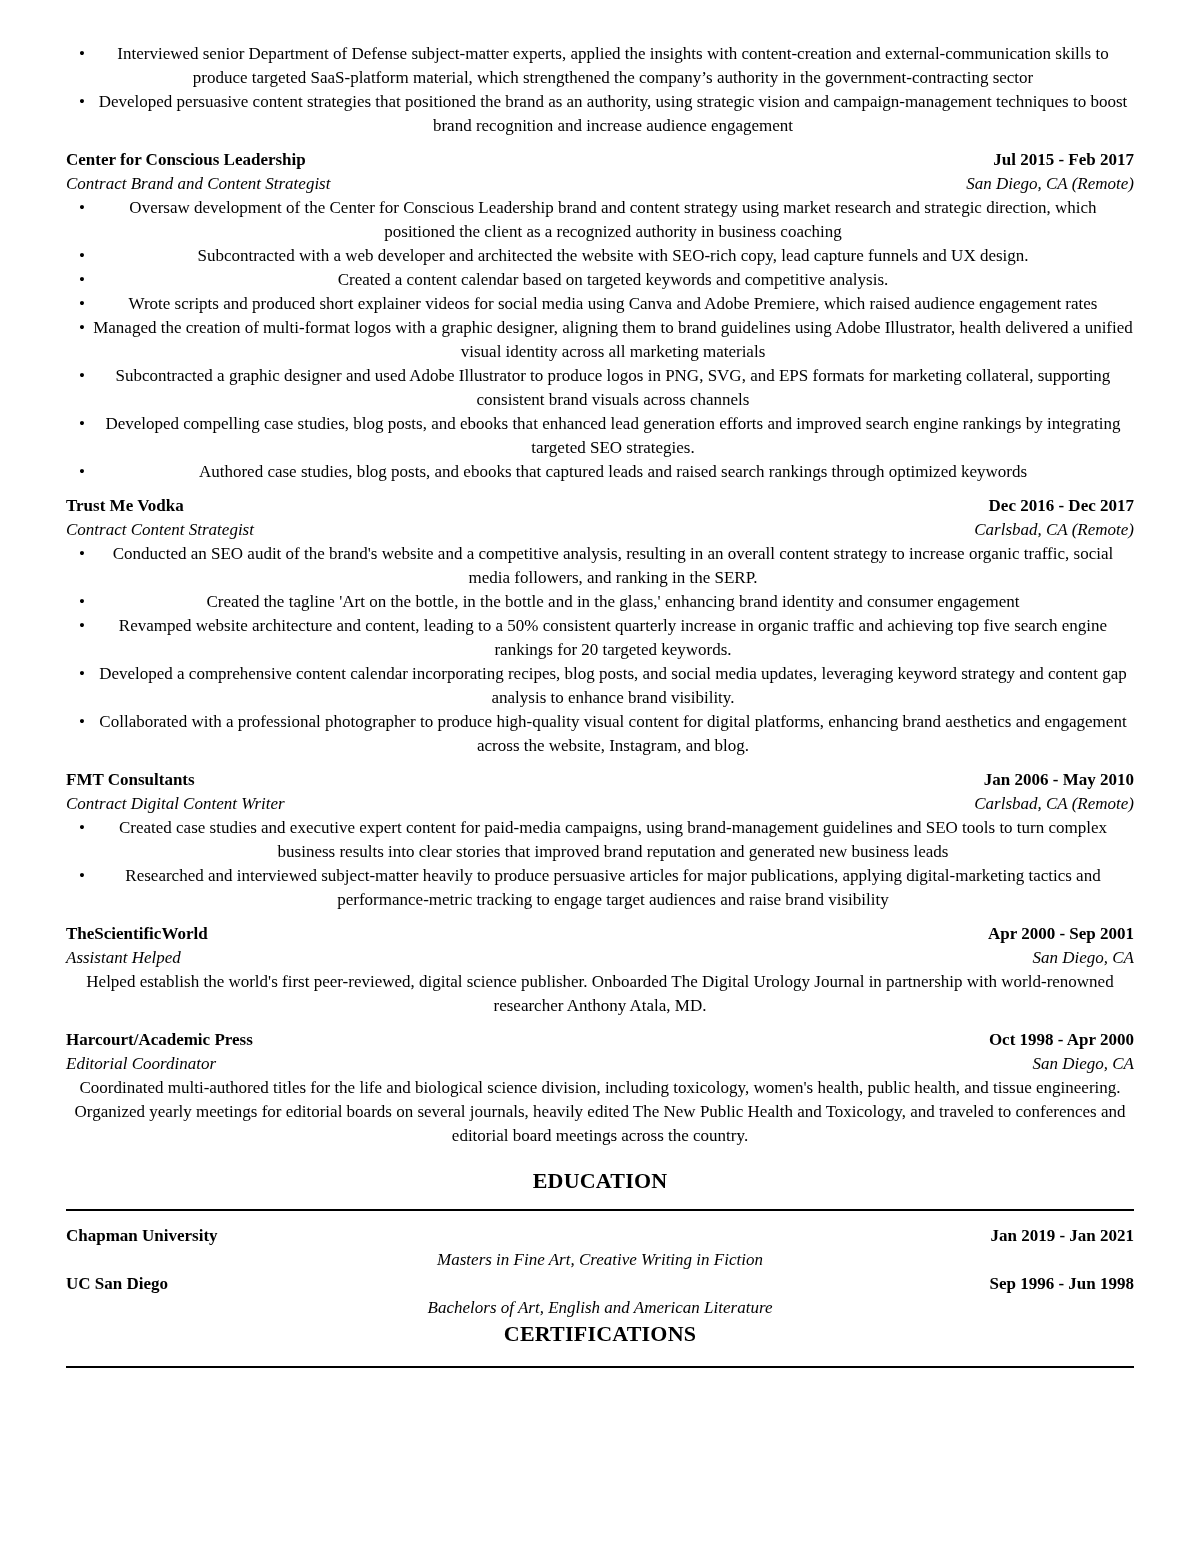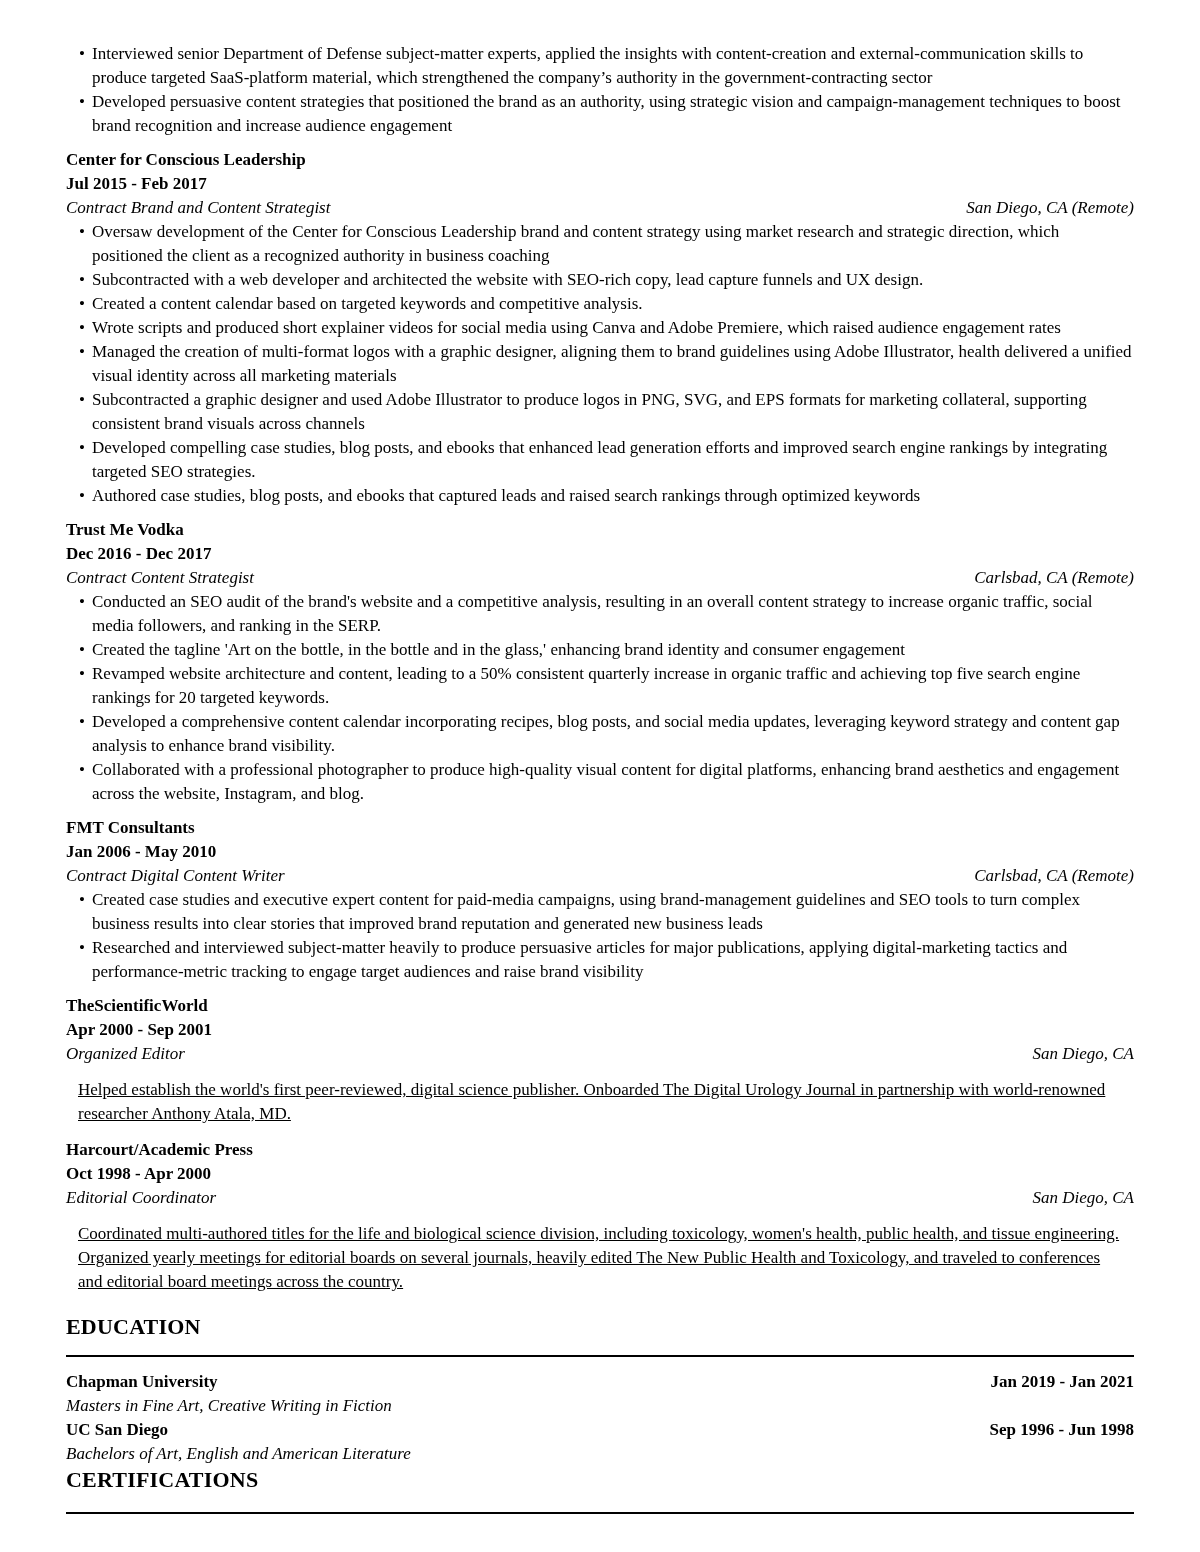--- a/index.html
+++ b/index.html
@@ -15,20 +15,21 @@
     font-size: 17px;
     line-height: 24px;
     -webkit-font-smoothing: antialiased;
   }
   .page {
     box-sizing: border-box;
     width: 1200px;
     height: 1552px;
     padding: 42px 66px 0 66px;
     overflow: hidden;
+    text-align: center;
   }
   ul.bullets {
     list-style: none;
     margin: 0;
     padding: 0;
   }
   ul.bullets li {
     position: relative;
     padding-left: 26px;
   }
@@ -37,23 +38,23 @@
     position: absolute;
     left: 13px;
     top: 0;
   }
   .job { margin-top: 10px; }
   .row {
     display: flex;
     justify-content: space-between;
     align-items: baseline;
   }
-  .row.head { font-weight: bold; flex-direction: column; }
+  .row.head { font-weight: bold; }
   .row.sub  { font-style: italic; }
-  .job-paragraph { margin: 12px; text-decoration: underline; }
+  .job-paragraph { margin: 0; }
   .section-heading {
     font-size: 22px;
     font-weight: bold;
     line-height: 26px;
     margin: 20px 0 0 0;
     letter-spacing: 0.2px;
   }
   .section-heading.tight { margin-top: 1px; }
   hr.divider {
     border: none;
@@ -132,21 +133,21 @@
       <li>Researched and interviewed subject-matter heavily to produce persuasive articles for major publications, applying digital-marketing tactics and performance-metric tracking to engage target audiences and raise brand visibility</li>
     </ul>
   </section>
 
   <section class="job">
     <div class="row head">
       <span>TheScientificWorld</span>
       <span>Apr 2000 - Sep 2001</span>
     </div>
     <div class="row sub">
-      <span>Organized Editor</span>
+      <span>Assistant Helped</span>
       <span>San Diego, CA</span>
     </div>
     <p class="job-paragraph">Helped establish the world's first peer-reviewed, digital science publisher. Onboarded The Digital Urology Journal in partnership with world-renowned researcher Anthony Atala, MD.</p>
   </section>
 
   <section class="job">
     <div class="row head">
       <span>Harcourt/Academic Press</span>
       <span>Oct 1998 - Apr 2000</span>
     </div>

